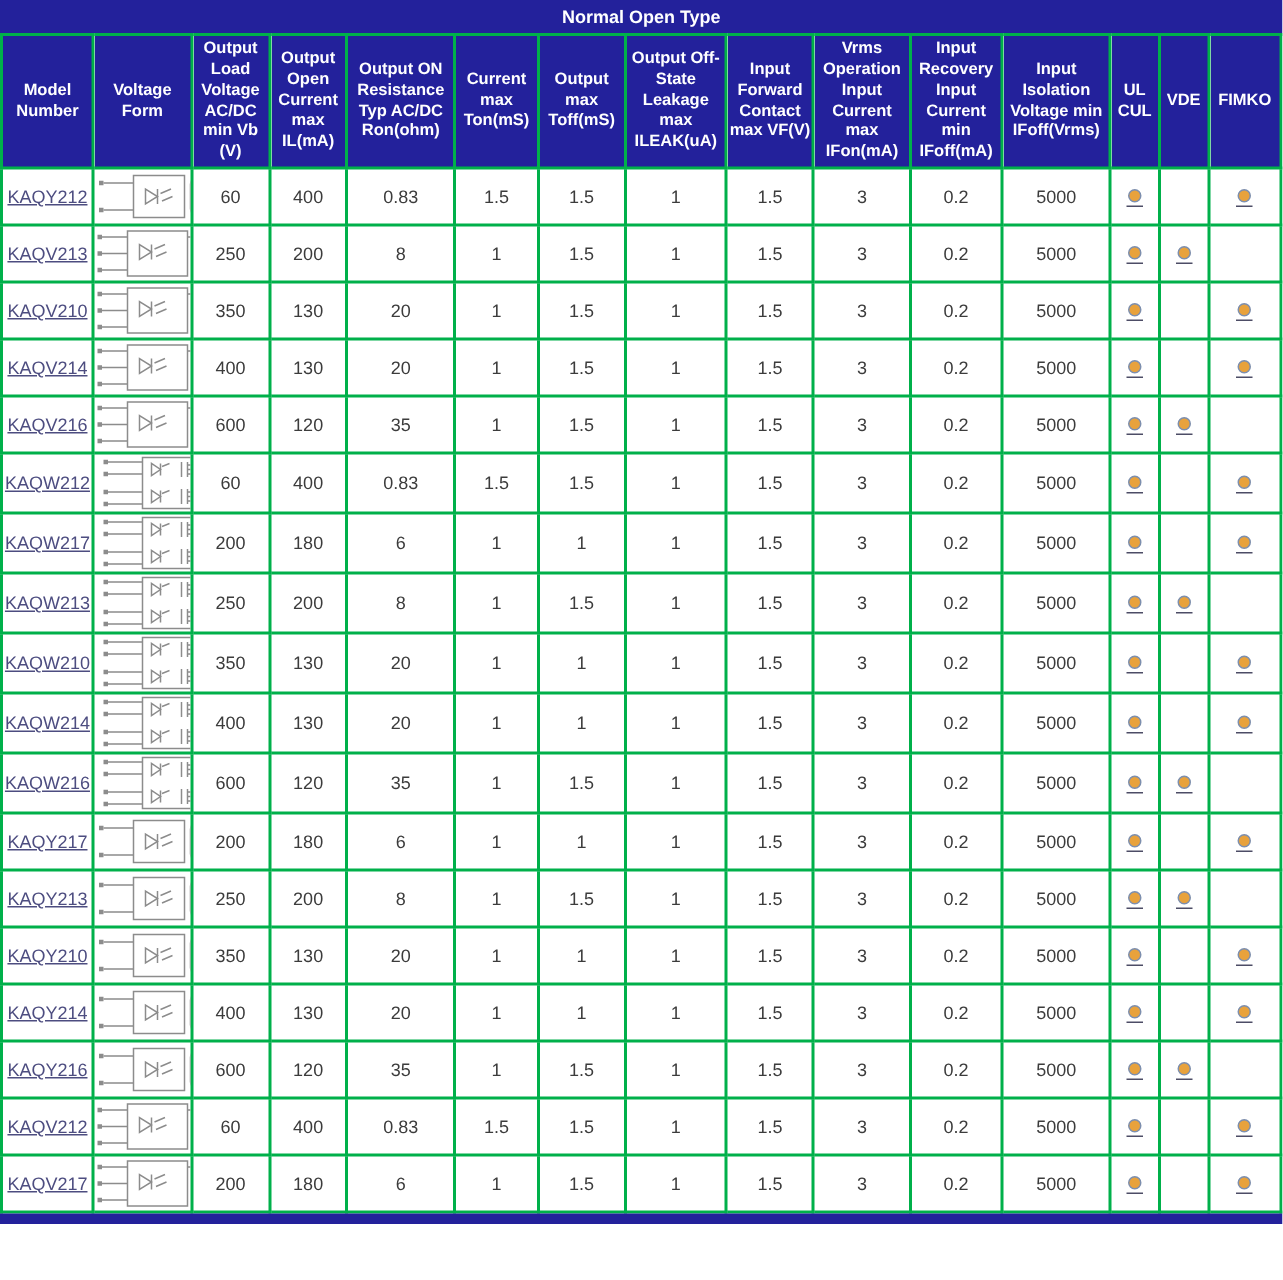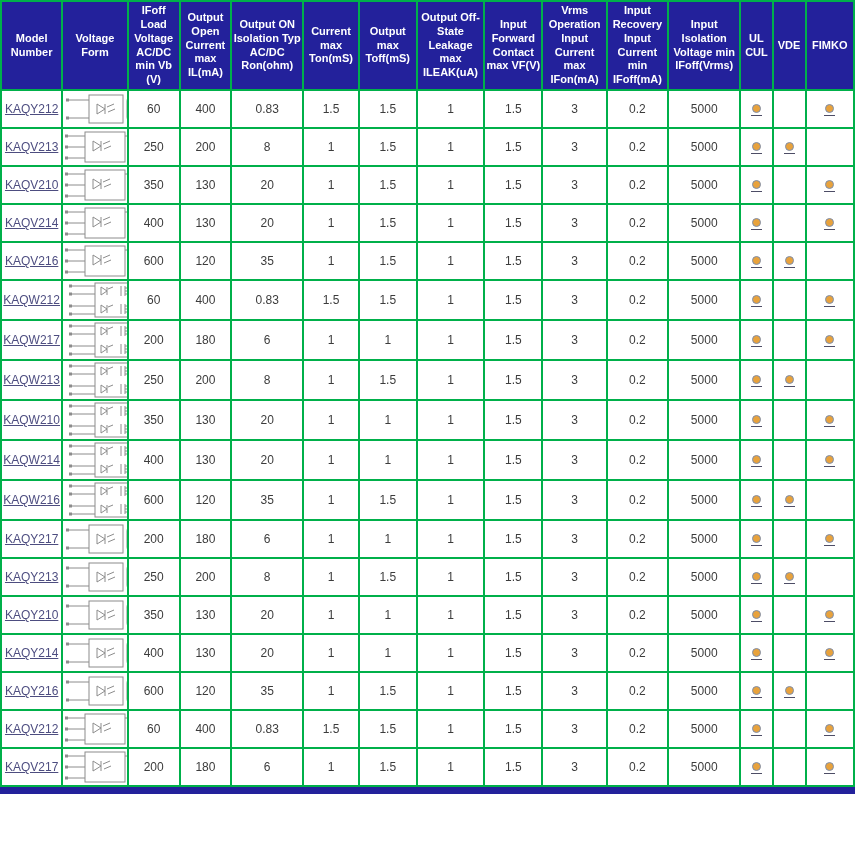--- a/index.html
+++ b/index.html
@@ -36,20 +36,21 @@
     border:1px solid #7d8fae;background:#e8a23c;
   }
   .bottom-bar{background:#23219b;height:7px;}
   .ckt{stroke:#8c8c8c;stroke-width:1;fill:none;}
   .ckt-fill{fill:#8c8c8c;stroke:none;}
 </style>
 </head>
 <body>
 
 <div class="wrap">
+  <div class="title-bar">Normal Open Type</div>
   <table>
     <colgroup>
       <col style="width:61px">
         <col style="width:65px">
         <col style="width:52px">
       <col style="width:51px">
         <col style="width:72px">
         <col style="width:55px">
       <col style="width:58px">
         <col style="width:67px">
@@ -58,23 +59,23 @@
         <col style="width:61px">
         <col style="width:72px">
       <col style="width:32px">
         <col style="width:33px">
         <col style="width:48px">
     </colgroup>
     <thead>
       <tr>
         <th>Model Number</th>
         <th>Voltage Form</th>
-        <th>IFoff Load Voltage AC/DC min Vb (V)</th>
+        <th>Output Load Voltage AC/DC min Vb (V)</th>
         <th>Output Open Current max IL(mA)</th>
-        <th>Output ON Isolation Typ AC/DC Ron(ohm)</th>
+        <th>Output ON Resistance Typ AC/DC Ron(ohm)</th>
         <th>Current max Ton(mS)</th>
         <th>Output max Toff(mS)</th>
         <th>Output Off-State Leakage max ILEAK(uA)</th>
         <th>Input Forward Contact max VF(V)</th>
         <th>Vrms Operation Input Current max IFon(mA)</th>
         <th>Input Recovery Input Current min IFoff(mA)</th>
         <th>Input Isolation Voltage min IFoff(Vrms)</th>
         <th>UL CUL</th>
         <th>VDE</th>
         <th>FIMKO</th>

